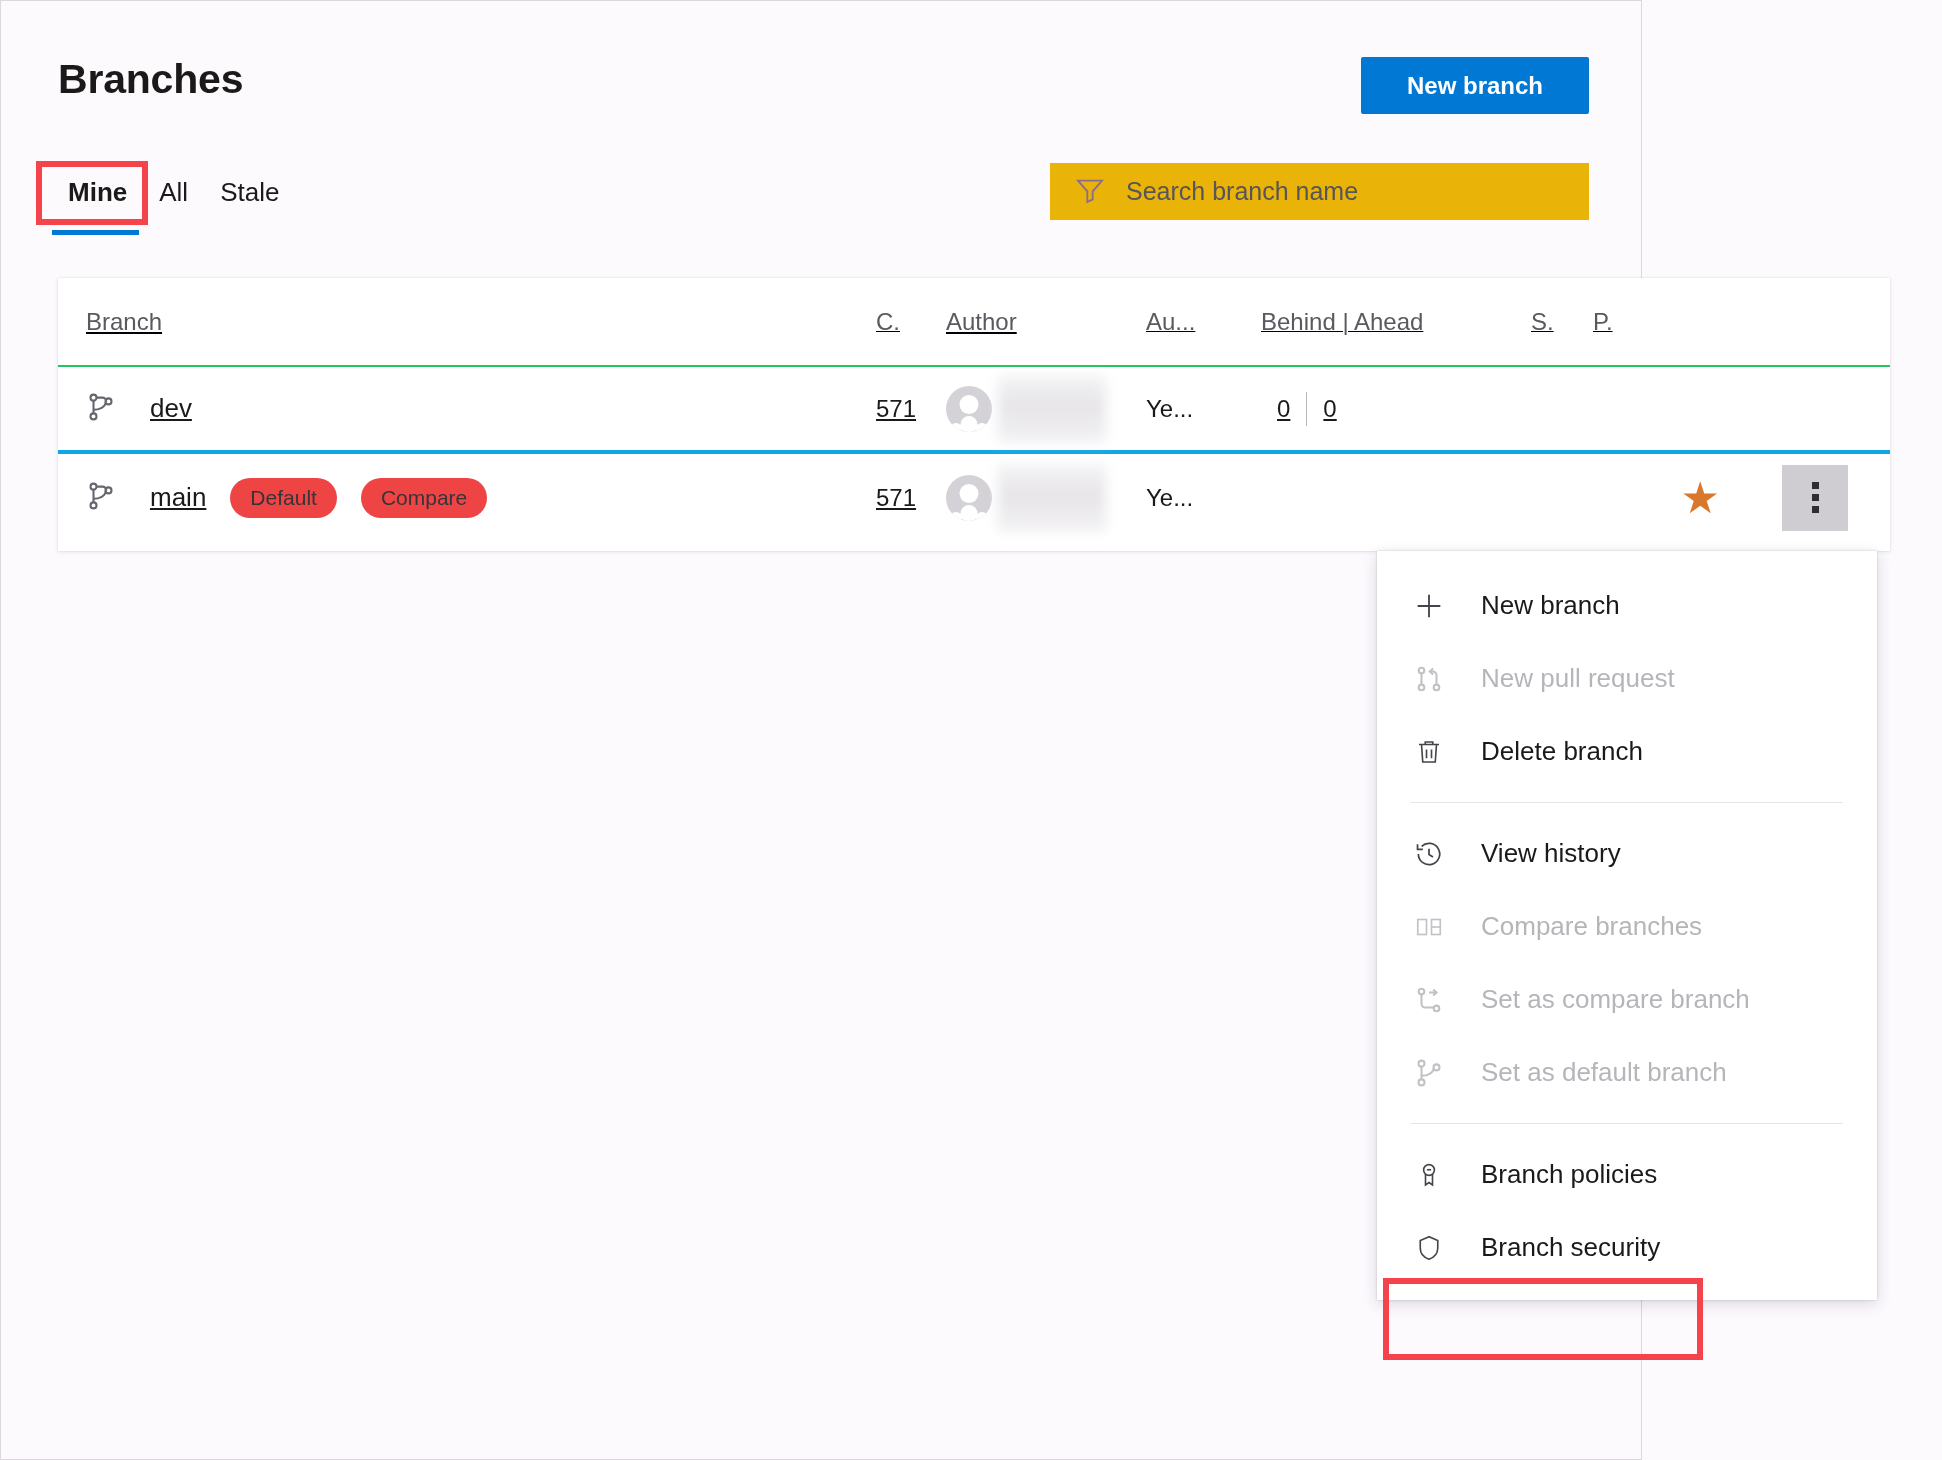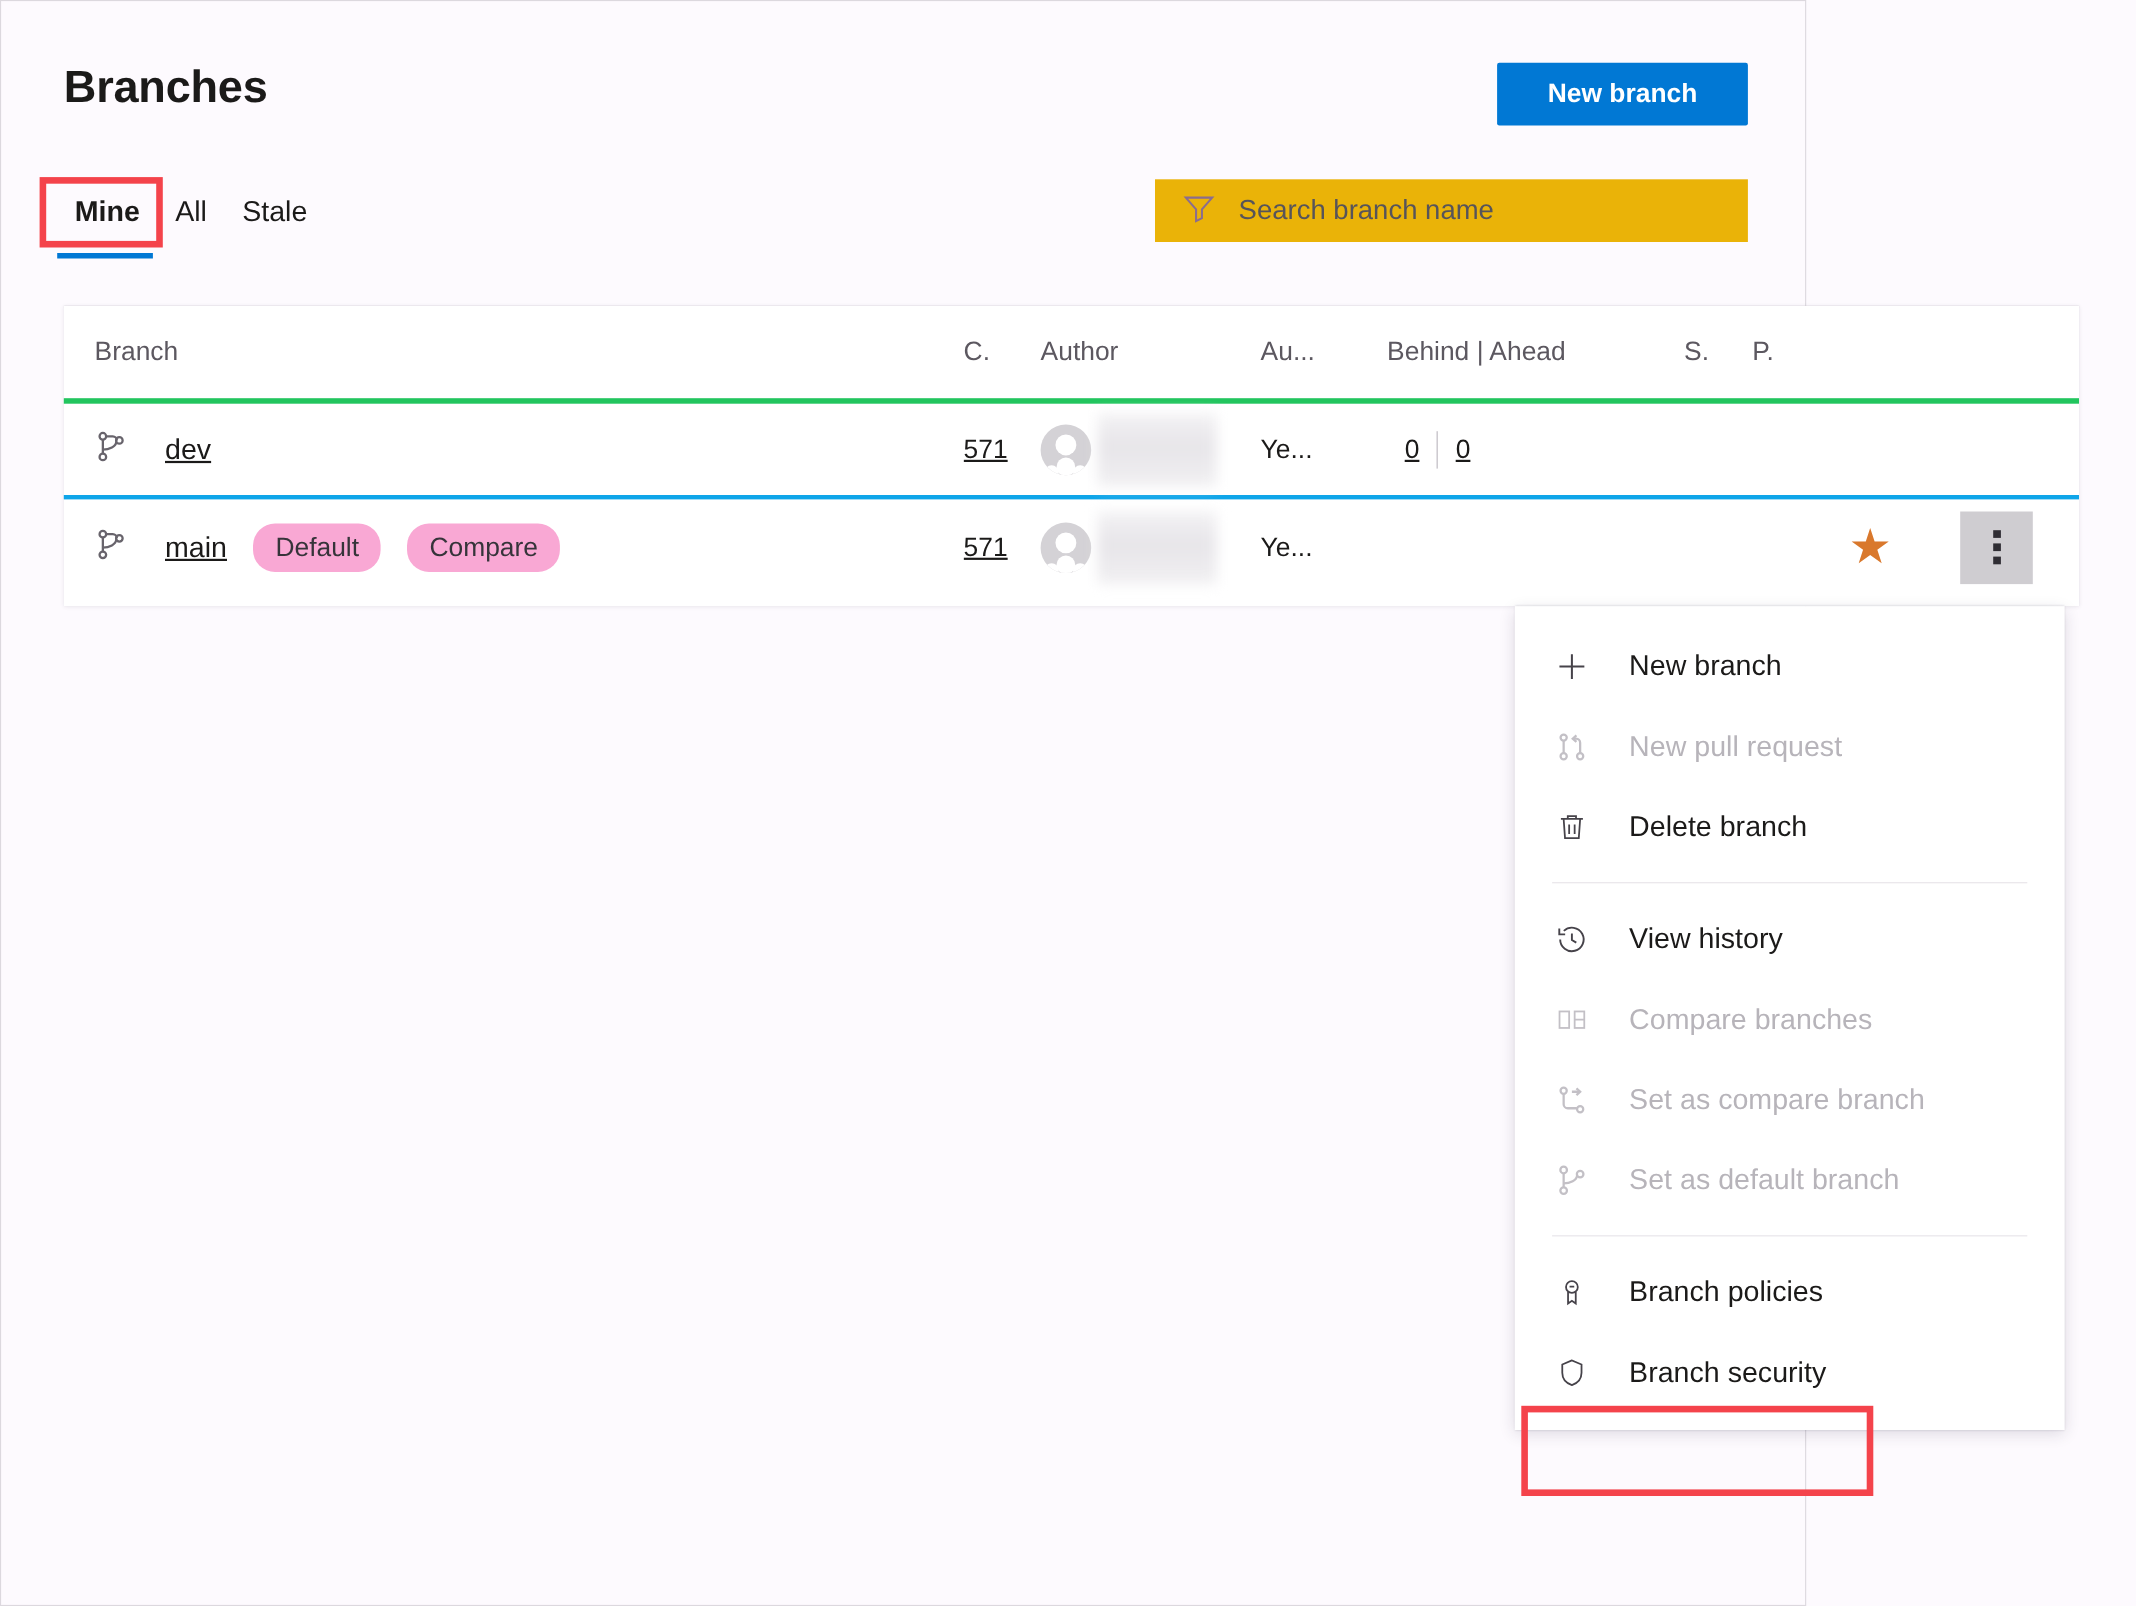--- a/index.html
+++ b/index.html
@@ -73,42 +73,42 @@
   .card {
     position: absolute; left: 58px; top: 278px;
     width: 1832px; height: 273px;
     background: #ffffff;
     box-shadow: 0 1px 4px rgba(40,30,60,0.10), 0 0 1px rgba(40,30,60,0.16);
   }
   .row {
     position: relative; display: flex; align-items: center;
     height: 87px; padding-left: 28px;
   }
-  .row.head { height: 89px; border-bottom: 5px solid #22c55e; }
+  .row.head { height: 89px; border-bottom: 2px solid #22c55e; text-decoration: underline; }
   .row.body { border-bottom: 4px solid #0ea5e9; }
   .row.body:last-child { border-bottom: none; }
 
   .col-branch  { width: 790px; display: flex; align-items: center; }
   .col-commit  { width:  70px; overflow: hidden; white-space: nowrap; }
   .col-author  { width: 200px; display: flex; align-items: center; }
   .col-authdate{ width: 115px; }
   .col-ba      { width: 270px; }
   .col-s       { width:  62px; }
   .col-p       { width:  62px; }
 
   .hcell { font-size: 24px; color: #5c5860; white-space: nowrap; }
 
   .git-icon { width: 30px; margin-right: 34px; flex: 0 0 auto; color: #68646c; }
   .branch-link {
     font-size: 26px; color: #1b1a19;
     text-decoration: underline; cursor: pointer; white-space: nowrap;
   }
   .pill {
     margin-left: 24px; padding: 8px 20px; border-radius: 20px;
-    background: #f9a8d4; color: #36343a; font-size: 24px; white-space: nowrap;
+    background: #ef4444; color: #36343a; font-size: 21px; white-space: nowrap;
   }
   .commit-link {
     font-size: 24px; color: #1b1a19; text-decoration: underline;
     cursor: pointer; white-space: nowrap;
   }
   .avatar {
     width: 46px; height: 46px; border-radius: 50%;
     background: #d4d2d6; flex: 0 0 auto; position: relative; overflow: hidden;
   }
   .avatar::after {

